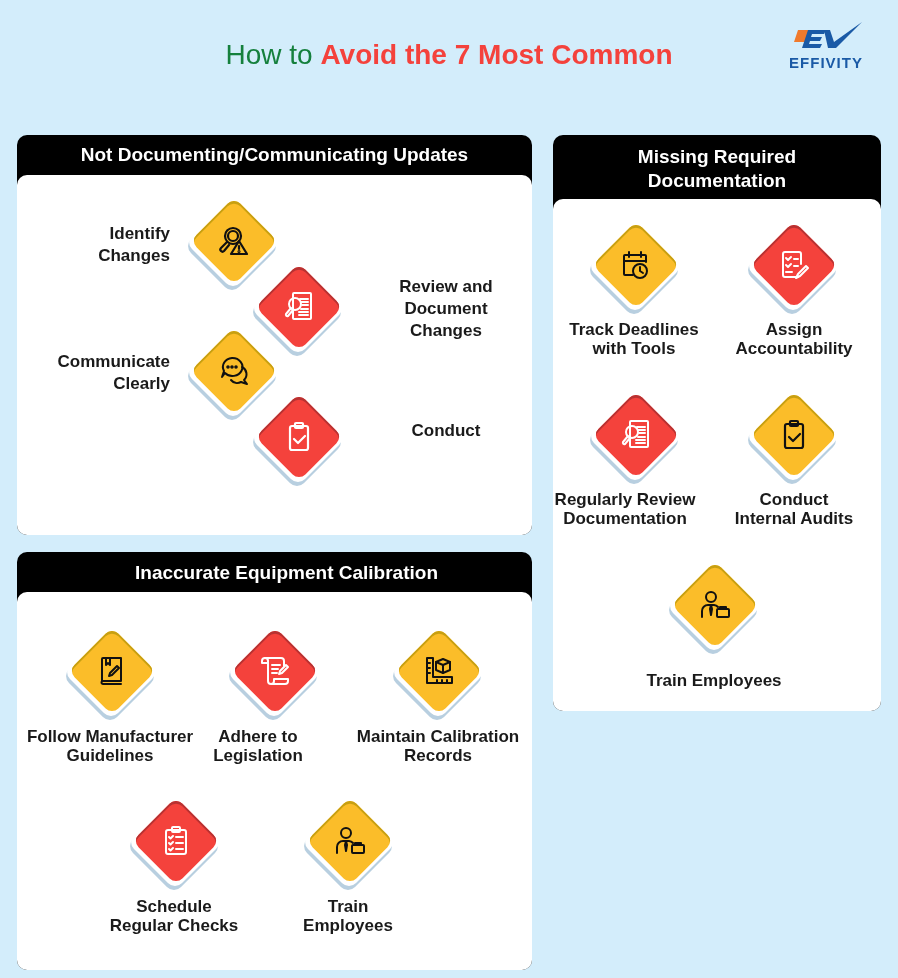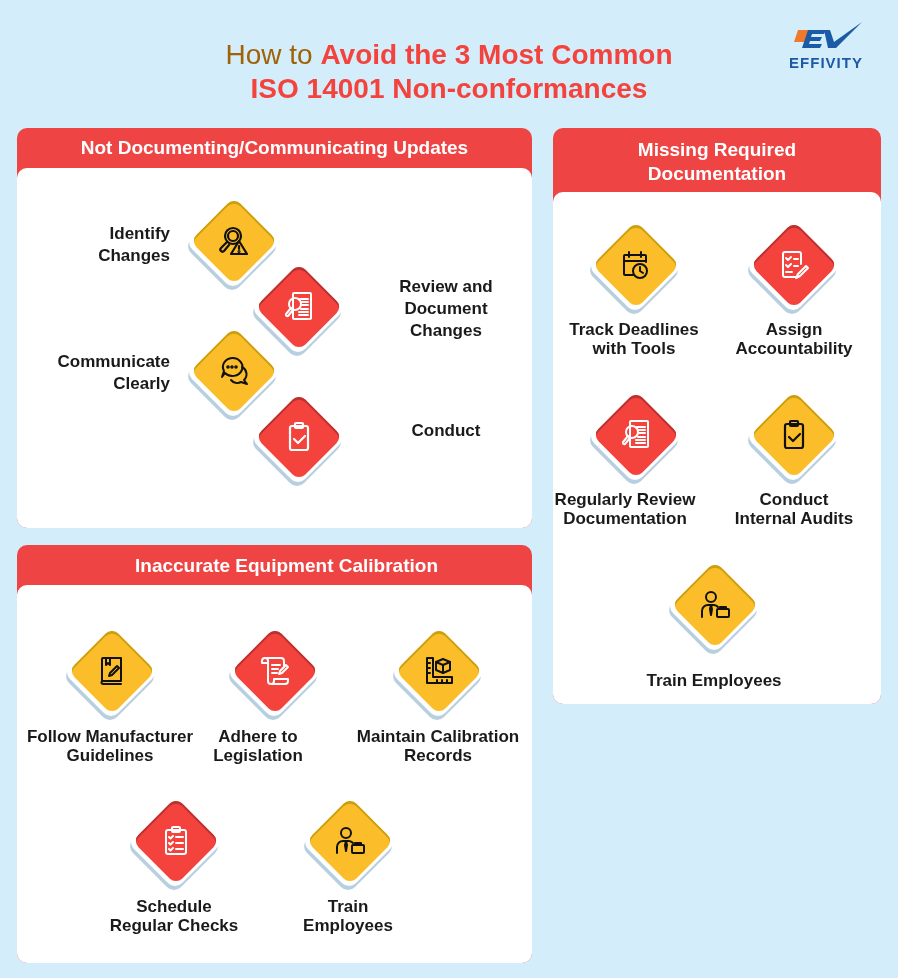--- a/index.html
+++ b/index.html
@@ -8,32 +8,33 @@
     background: #d3edfb;
     font-family: "Liberation Sans", sans-serif;
     position: relative;
     overflow: hidden;
     color: #1a1a1a;
   }
   .title {
     position: absolute; left: 0; top: 38px; width: 898px;
     text-align: center; font-size: 28px; line-height: 34px;
   }
-  .title .plain { color: #a16207; font-weight: normal; }
+  .title .plain { color: #15803d; font-weight: normal; }
   .title .accent { color: #f4423c; font-weight: bold; }
   .logo { position: absolute; left: 768px; top: 20px; width: 116px; height: 50px; }
   .logo-text {
     position: absolute; left: 0; top: 34px; width: 116px; text-align: center;
     font-weight: bold; font-size: 15px; letter-spacing: 1px; color: #1a5aa6;
   }
 
   .card {
     position: absolute;
-    background: #ef4444;
+    background: #000000;
     border-radius: 10px;
+    margin-top: 7px;
   }
   .card-title {
     color: #fff; font-weight: bold; font-size: 19px; text-align: center;
     line-height: 24px;
   }
   .card-body {
     position: absolute; background: #fff; border-radius: 10px;
   }
 
   .diamond-wrap {
@@ -62,22 +63,21 @@
   }
   .label.center { text-align: center; font-size: 17px; line-height: 19px; }
   .label.right { text-align: right; }
   .label.left { text-align: center; }
   .label span { display: block; }
 </style>
 </head>
 <body>
 
 <div class="title">
-  <div><span class="plain">How to </span><span class="accent">Avoid the 3 Most Common</span></div>
-  <div><span class="accent">ISO 14001 Non-conformances</span></div>
+  <div><span class="plain">How to </span><span class="accent">Avoid the 7 Most Common</span></div>
 </div>
 
 <div class="logo">
   <svg width="116" height="34" viewBox="0 0 116 34" style="position:absolute;left:0;top:0">
     <polygon points="30,10 44,10 40,22 26,22" fill="#f07a2c"></polygon>
     <polygon points="40,10 58,10 56,14 44,14 43,17 54,17 52,21 42,21 41,24 54,24 52,28 34,28" fill="#1a5aa6"></polygon>
     <polygon points="56,10 62,10 66,22 94,2 68,28 60,28" fill="#1a5aa6"></polygon>
   </svg>
   <div class="logo-text">EFFIVITY</div>
 </div>

